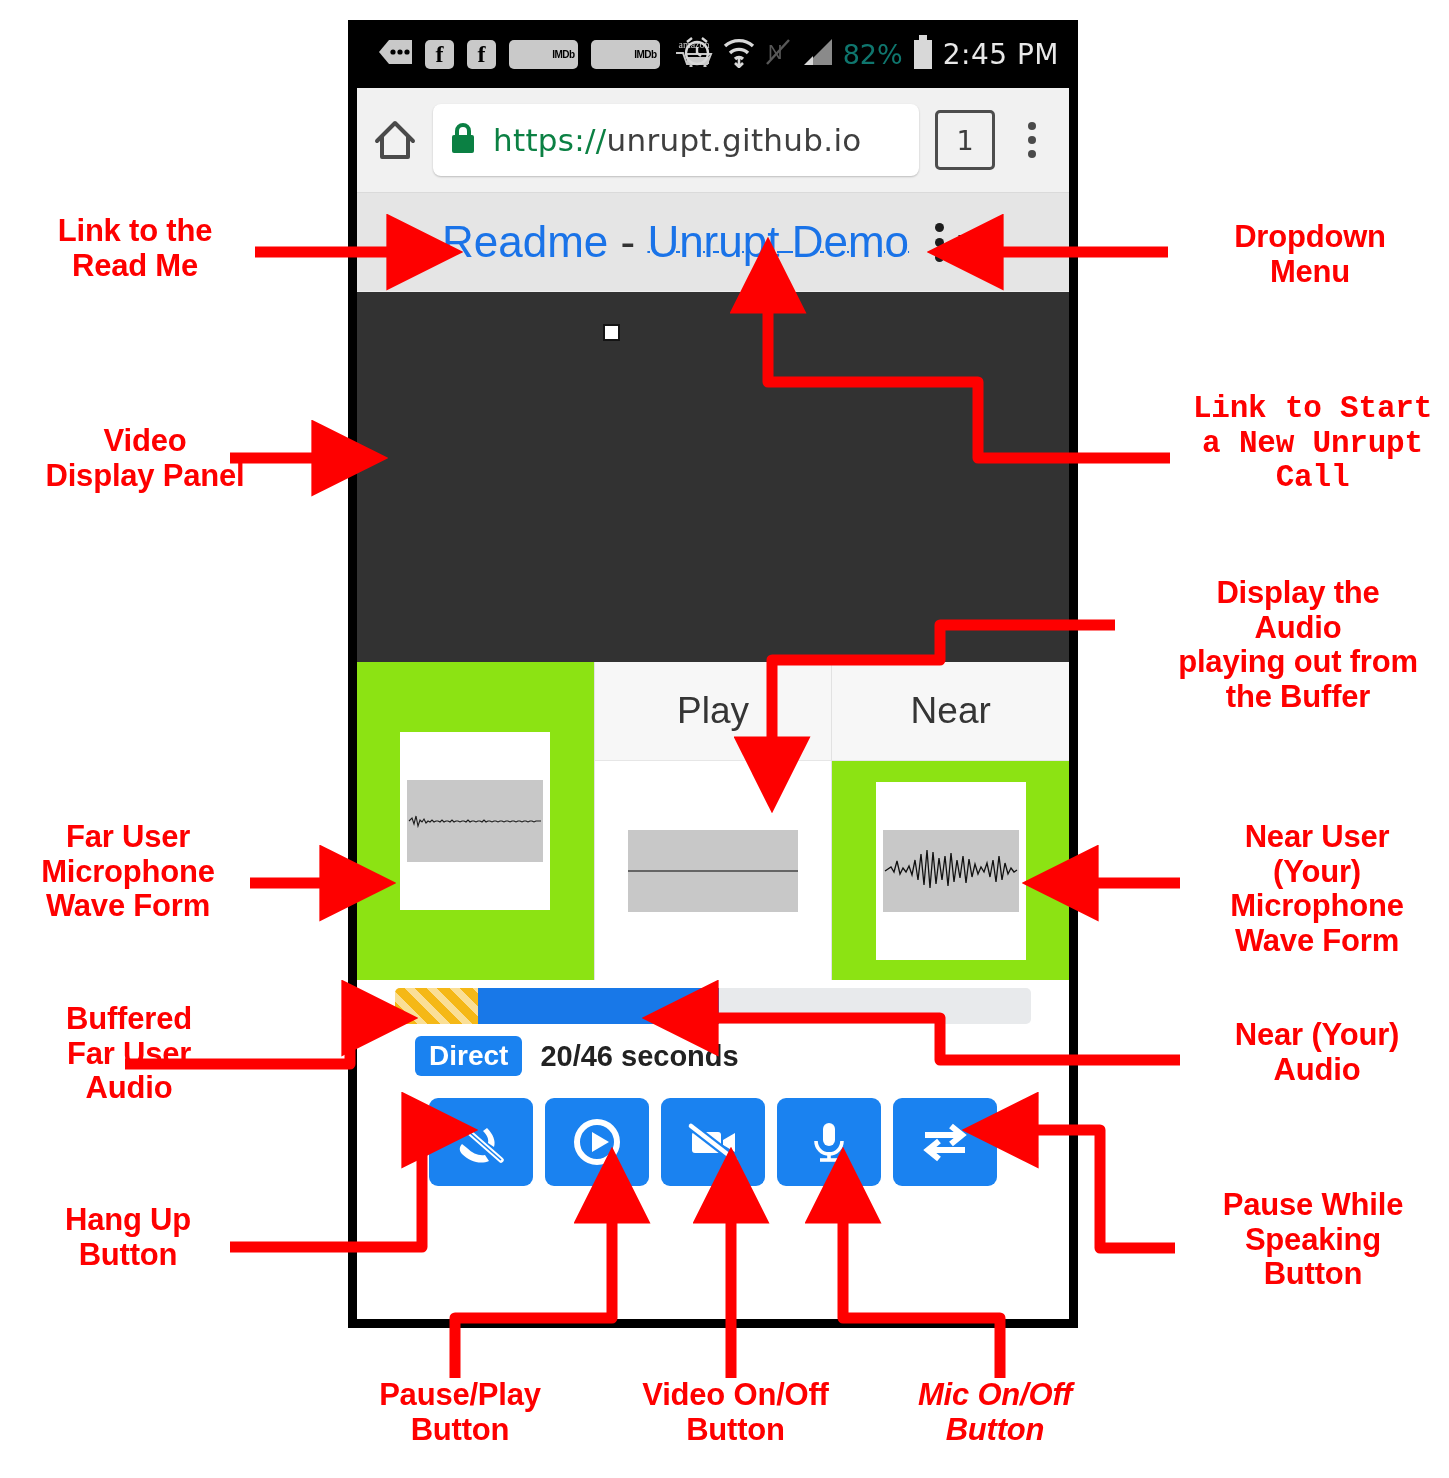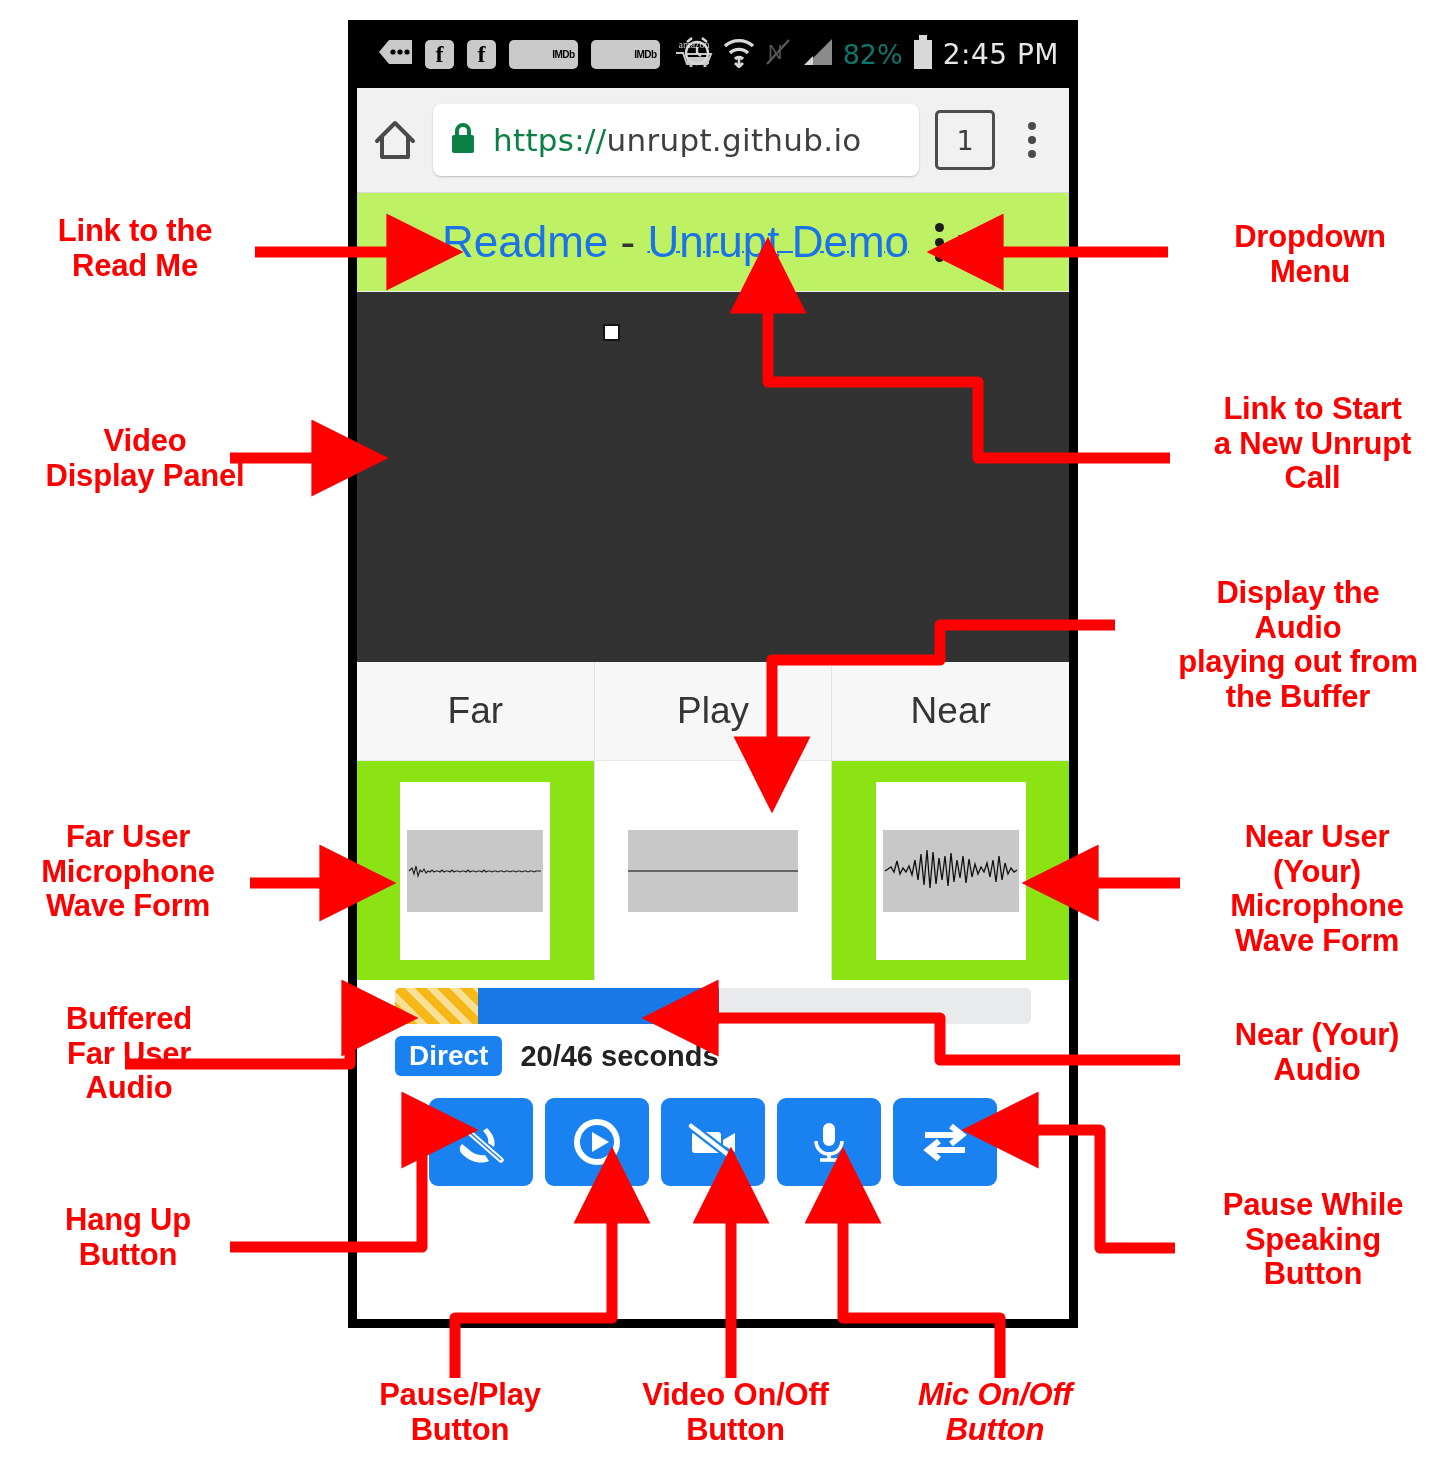--- a/index.html
+++ b/index.html
@@ -38,21 +38,21 @@
   #url-text{font-family:"DejaVu Sans",sans-serif;font-size:31px;color:#3f3f3f;margin-left:16px;
             letter-spacing:0.3px;}
   #url-text .scheme{color:#0b8043;}
   #tab-count{width:54px;height:54px;border:3.5px solid #4d4d4d;border-radius:5px;
              display:flex;align-items:center;justify-content:center;font-size:27px;
              color:#3d3d3d;margin:0 14px 0 16px;font-family:"DejaVu Sans",sans-serif;}
   #chrome-menu{width:46px;display:flex;flex-direction:column;align-items:center;gap:6px;margin-right:14px;}
   #chrome-menu i{width:8px;height:8px;background:#4a4a4a;border-radius:50%;display:block;}
 
   
-  #page-header{height:98px;background:#bef264;display:flex;align-items:center;
+  #page-header{height:98px;background:#e5e5e5;display:flex;align-items:center;
                justify-content:center;position:relative;border-bottom:1px solid #eee;}
   #page-title{font-size:44px;color:#1a73e8;font-family:"Liberation Sans",sans-serif;white-space:nowrap;}
   #page-title .dash{color:#333;}
   #hdr-menu{display:flex;align-items:center;margin-left:26px;}
   #kebab{display:flex;flex-direction:column;gap:6px;align-items:center;margin-right:14px;}
   #kebab i{width:9px;height:9px;background:#1d1d1d;border-radius:50%;display:block;}
   #caret{width:0;height:0;border-left:13px solid transparent;border-right:13px solid transparent;
          border-top:15px solid #1d1d1d;}
 
   
@@ -79,21 +79,21 @@
   
   #progress-wrap{padding:8px 38px 0 38px;background:#fff;}
   #progress{height:36px;background:#e8eaec;border-radius:5px;overflow:hidden;display:flex;}
   #seg-buffer{background:#f5b816;background-image:repeating-linear-gradient(45deg,
               rgba(255,255,255,.55) 0 7px, rgba(255,255,255,0) 7px 16px);}
   #seg-play{background:#1878e8;}
 
   
   #status-line{display:flex;align-items:center;padding:12px 38px 0 38px;gap:18px;}
   #direct-badge{background:#1a82f0;color:#fff;font-weight:bold;font-size:28px;border-radius:6px;
-                padding:4px 14px;font-family:"Liberation Sans",sans-serif;}
+                padding:4px 14px;font-family:"Liberation Sans",sans-serif;margin-left:20px;}
   #time-text{font-size:29px;font-weight:bold;color:#222;font-family:"Liberation Sans",sans-serif;}
 
   
   #controls{display:flex;justify-content:center;gap:12px;padding:22px 0 0 0;}
   .ctl{width:104px;height:88px;background:#1a82f0;border-radius:9px;display:flex;
        align-items:center;justify-content:center;}
   .ctl svg{display:block;}
 </style>
 </head>
 <body>
@@ -199,23 +199,20 @@
       </span>
     </div>
 
     <div id="video-panel">
       <div id="video-dot"></div>
     </div>
 
     <div id="cards">
 
       <div class="card">
-        <div class="card-head">
-          <span class="card-title">Far</span>
-        </div>
         <div class="card-body">
           <div class="wave-outer active">
             <div class="wave-frame">
               <div class="wave-box">
                 <svg viewBox="0 0 136 82" preserveAspectRatio="none">
                   <polyline fill="none" stroke="#1c1c1c" stroke-width="1.1" points="2,41 5,38 7,44 9,36 11,46 13,40 15,42 17,39 19,43 21,41 23,42 25,40 27,42 29,41 31,41 33,42 35,40 37,42 39,41 41,41 43,42 45,40 47,42 49,41 51,41 53,42 55,41 57,41 59,42 61,40 63,42 65,41 67,41 69,42 71,41 73,41 75,42 77,40 79,42 81,41 83,41 85,42 87,41 89,41 91,42 93,41 95,41 97,42 99,41 101,41 103,42 105,41 107,41 109,42 111,41 113,41 115,42 117,41 119,41 121,42 123,41 125,41 127,42 129,41 131,41 134,41"></polyline>
                 </svg>
               </div>
             </div>
           </div>
@@ -361,21 +358,21 @@
 Microphone
 Wave Form</div>
 <div class="anno" style="left:14px;  top:1002px;width:230px;">Buffered
 Far User
 Audio</div>
 <div class="anno" style="left:18px;  top:1203px;width:220px;">Hang Up
 Button</div>
 
 <div class="anno" style="left:1185px;top:220px; width:250px;">Dropdown
 Menu</div>
-<div class="anno" style="left:1180px;top:392px; width:265px;">Link to Start
+<div class="anno" style="left:1180px;top:392px; width:265px;font-family:Liberation Mono, monospace;">Link to Start
 a New Unrupt
 Call</div>
 <div class="anno" style="left:1148px;top:576px; width:300px;">Display the
 Audio
 playing out from
 the Buffer</div>
 <div class="anno" style="left:1188px;top:820px; width:258px;">Near User
 (Your)
 Microphone
 Wave Form</div>

